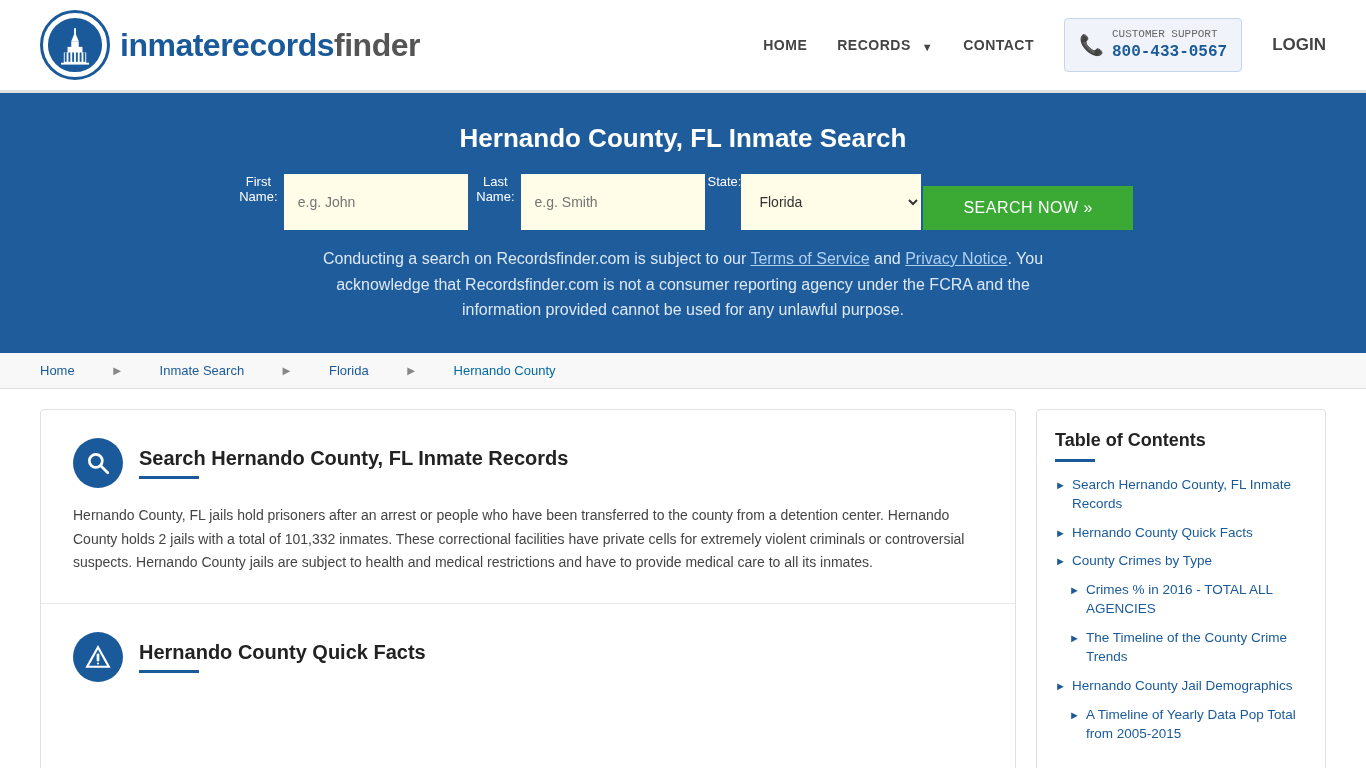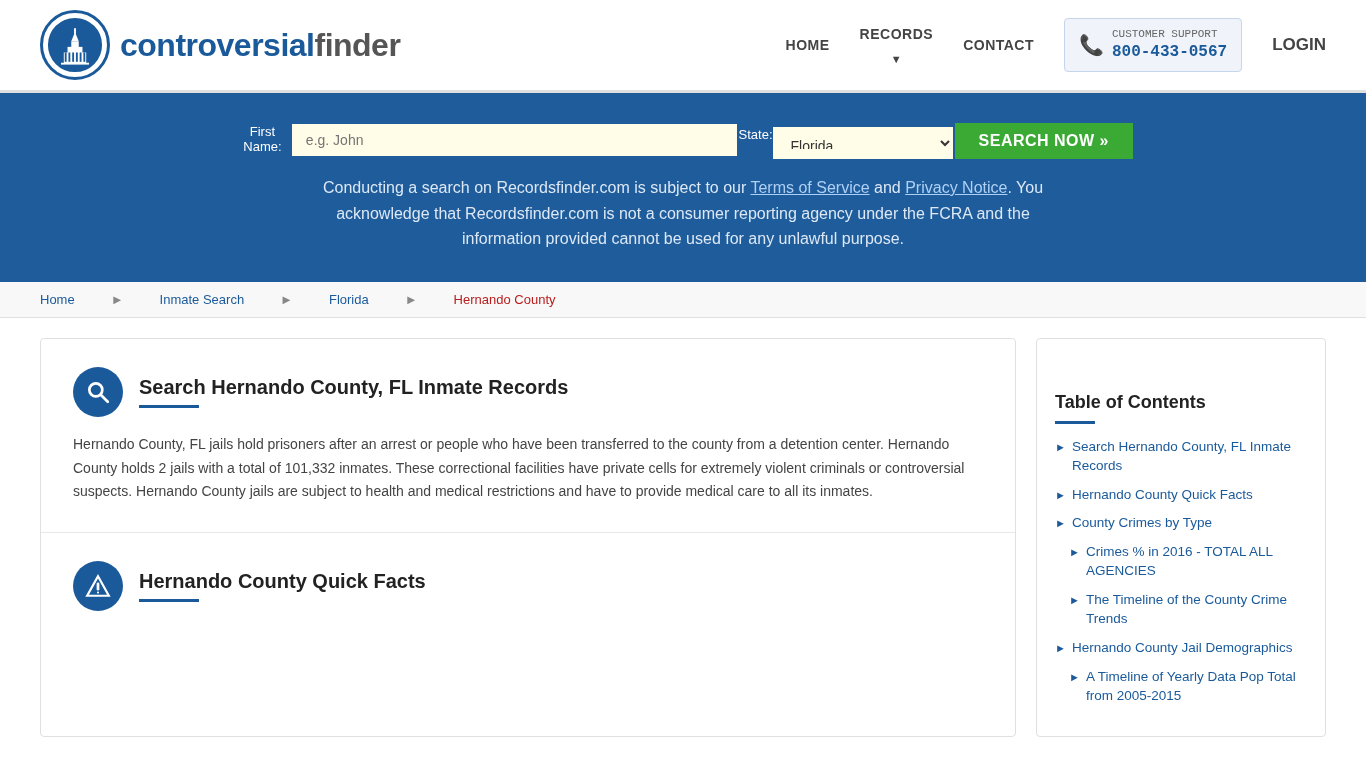--- a/index.html
+++ b/index.html
@@ -56,23 +56,22 @@
     }
     .nav-link {
       font-size: 14px;
       font-weight: bold;
       color: #444;
       text-decoration: none;
       letter-spacing: 0.5px;
     }
     .nav-records {
       display: flex;
-      align-items: center;
+      align-items: flex-end;
       gap: 11px;
-      flex-direction: column;
     }
     .nav-records .chevron { font-size: 11px; }
     .customer-support {
       display: flex;
       align-items: center;
       gap: 8px;
       background: #f0f4fa;
       border: 1px solid #c5d5ea;
       border-radius: 4px;
       padding: 8px 14px;
@@ -129,21 +128,21 @@
       color: #fff;
       font-size: 13px;
       margin-bottom: 5px;
       font-weight: 500;
     }
     .form-group input, .form-group select {
       padding: 10px 14px;
       font-size: 14px;
       border: none;
       outline: none;
-      height: 32px;
+      height: 56px;
     }
     .first-name-group { flex: 1; }
     .first-name-group input {
       width: 100%;
       background: #fffde7;
       color: #999;
       border-radius: 0;
     }
     .last-name-group { flex: 1; margin-left: 2px; }
     .last-name-group input {
@@ -155,24 +154,24 @@
     .state-group select {
       background: #fffde7;
       color: #333;
       width: 180px;
       appearance: auto;
     }
     .search-btn {
       background: #3aaa35;
       color: #fff;
       border: none;
-      padding: 0 24px;
+      padding: 0 40px;
       font-size: 16px;
-      font-weight: bold;
-      height: 36px;
+      font-weight: normal;
+      height: 44px;
       cursor: pointer;
       white-space: nowrap;
       margin-left: 2px;
       letter-spacing: 0.5px;
     }
     .hero-disclaimer {
       color: #dde8f5;
       font-size: 16px;
       max-width: 750px;
       margin: 0 auto;
@@ -182,21 +181,21 @@
 
     
     .breadcrumb {
       padding: 10px 40px;
       background: #f8f8f8;
       border-bottom: 1px solid #e0e0e0;
       font-size: 13px;
     }
     .breadcrumb a { color: #1a5a9a; text-decoration: none; }
     .breadcrumb .sep { color: #888; margin: 0 6px; }
-    .breadcrumb .current { color: #b91c1c; }
+    .breadcrumb .current { color: #0369a1; }
 
     
     .main-content {
       display: flex;
       gap: 0;
       padding: 20px 40px;
       max-width: 1366px;
       margin: 0 auto;
     }
 
@@ -263,21 +262,20 @@
     .toc-box {
       border: 1px solid #e0e0e0;
       border-radius: 4px;
       padding: 20px 18px;
     }
     .toc-title {
       font-size: 18px;
       font-weight: bold;
       color: #222;
       margin-bottom: 8px;
-      margin-top: 33px;
     }
     .toc-divider {
       width: 40px;
       height: 3px;
       background: #1a5a9a;
       margin-bottom: 14px;
     }
     .toc-list {
       list-style: none;
     }
@@ -325,21 +323,21 @@
         <rect x="23" y="38" width="2" height="10" fill="#1a5a9a"></rect>
         <rect x="27" y="38" width="2" height="10" fill="#1a5a9a"></rect>
         <rect x="31" y="38" width="2" height="10" fill="#1a5a9a"></rect>
         <rect x="35" y="38" width="2" height="10" fill="#1a5a9a"></rect>
         <rect x="39" y="38" width="2" height="10" fill="#1a5a9a"></rect>
 
         <rect x="15" y="49" width="30" height="2" fill="#fff"></rect>
       </svg>
     </div>
     <div class="logo-text">
-      <span>controversial</span><span class="finder">finder</span>
+      <span>inmaterecords</span><span class="finder">finder</span>
     </div>
   </div>
 
   <nav>
     <a href="#" class="nav-link">HOME</a>
     <a href="#" class="nav-link nav-records">
       <span>RECORDS</span>
       <span class="chevron">▼</span>
     </a>
     <a href="#" class="nav-link">CONTACT</a>
@@ -348,25 +346,30 @@
       <div class="support-text">
         <span>CUSTOMER SUPPORT</span>
         <span class="support-number">800-433-0567</span>
       </div>
     </div>
     <a href="#" class="login-link">LOGIN</a>
   </nav>
 </header>
 
 <section class="hero">
+  <h1>Hernando County, FL Inmate Search</h1>
 
   <div class="search-form">
     <div class="form-group first-name-group">
       <label>First Name:</label>
       <input type="text" placeholder="e.g. John" style="">
+    </div>
+    <div class="form-group last-name-group">
+      <label>Last Name:</label>
+      <input type="text" placeholder="e.g. Smith" style="">
     </div>
     <div class="form-group state-group">
       <label>State:</label>
       <select>
         <option>Florida</option>
         <option>Alabama</option>
         <option>Alaska</option>
         <option>Arizona</option>
         <option>California</option>
         <option>Colorado</option>

